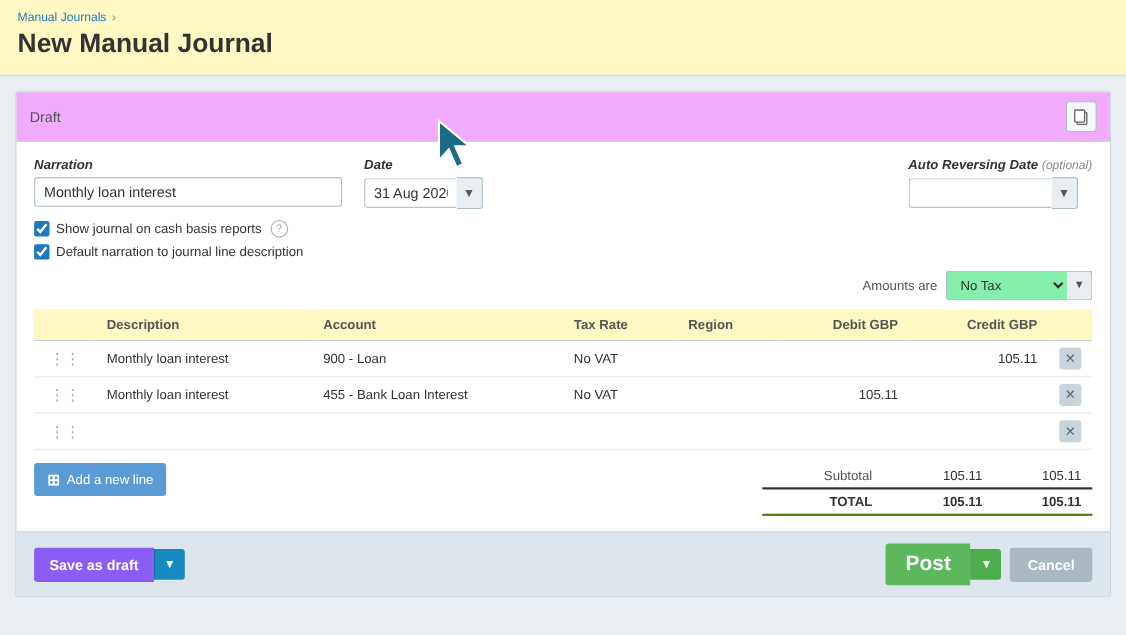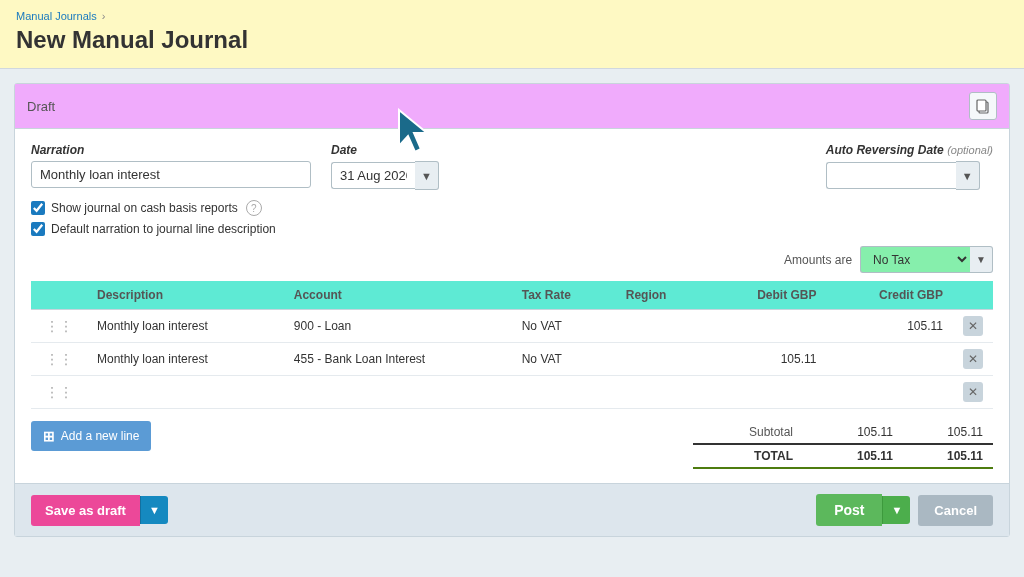--- a/index.html
+++ b/index.html
@@ -200,21 +200,21 @@
       display: flex;
       align-items: center;
     }
 
     table {
       width: 100%;
       border-collapse: collapse;
       font-size: 12px;
     }
     thead tr {
-      background: #5eead4;
+      background: #fef9c3;
       border-bottom: 1px solid #c8d4dc;
     }
     thead th {
       padding: 7px 10px;
       text-align: left;
       font-weight: bold;
       color: #555;
       font-size: 12px;
     }
     thead th.right { text-align: right; }
@@ -309,21 +309,21 @@
       padding: 10px 16px;
       display: flex;
       align-items: center;
       justify-content: space-between;
     }
     .btn-save-draft {
       display: flex;
       align-items: center;
     }
     .btn-save-draft-main {
-      background: #ec4899;
+      background: #8b5cf6;
       color: #fff;
       border: none;
       border-radius: 3px 0 0 3px;
       padding: 8px 14px;
       font-size: 13px;
       cursor: pointer;
       font-weight: bold;
     }
     .btn-save-draft-arrow {
       background: #1589c0;
@@ -344,21 +344,21 @@
     .btn-post {
       display: flex;
       align-items: center;
     }
     .btn-post-main {
       background: #5cb85c;
       color: #fff;
       border: none;
       border-radius: 3px 0 0 3px;
       padding: 8px 18px;
-      font-size: 14px;
+      font-size: 19px;
       cursor: pointer;
       font-weight: bold;
     }
     .btn-post-arrow {
       background: #4cae4c;
       color: #fff;
       border: none;
       border-left: 1px solid #3d9a3d;
       border-radius: 0 3px 3px 0;
       padding: 8px 8px;

